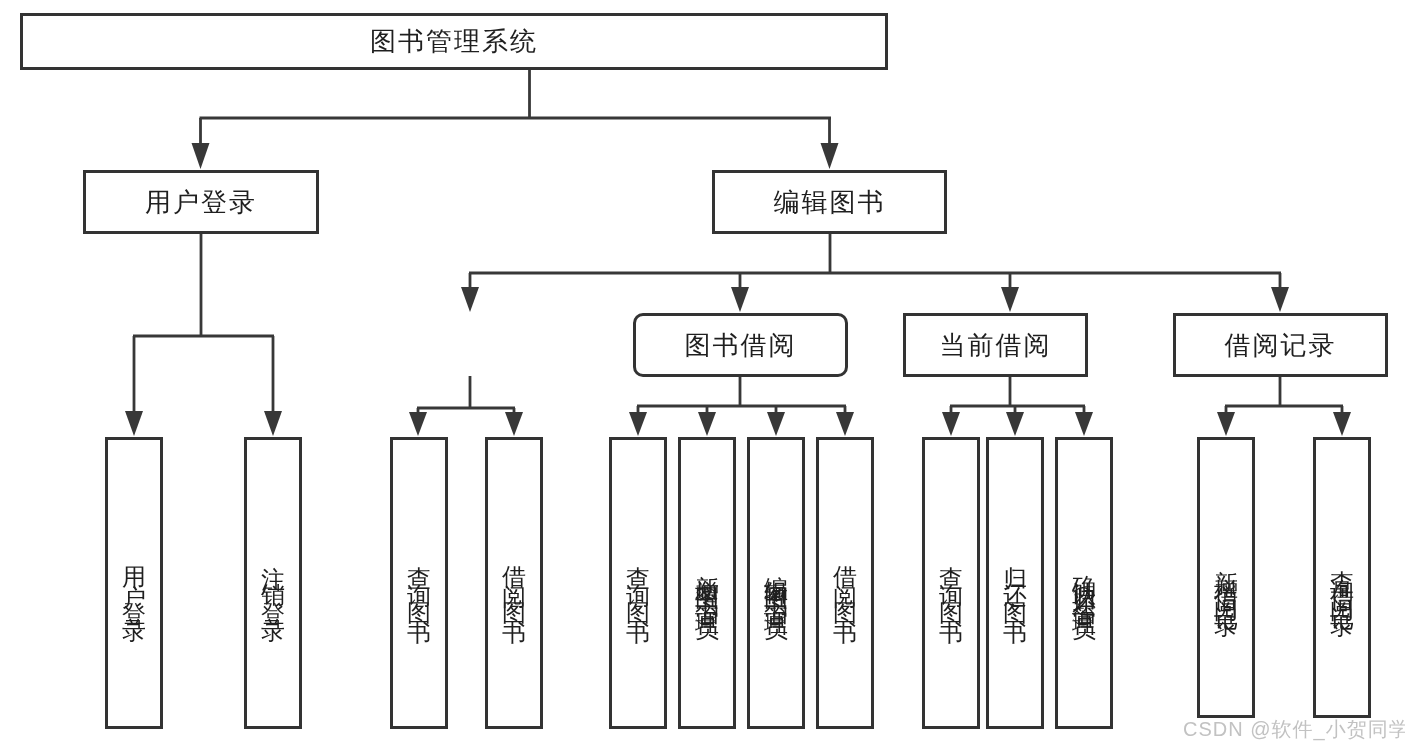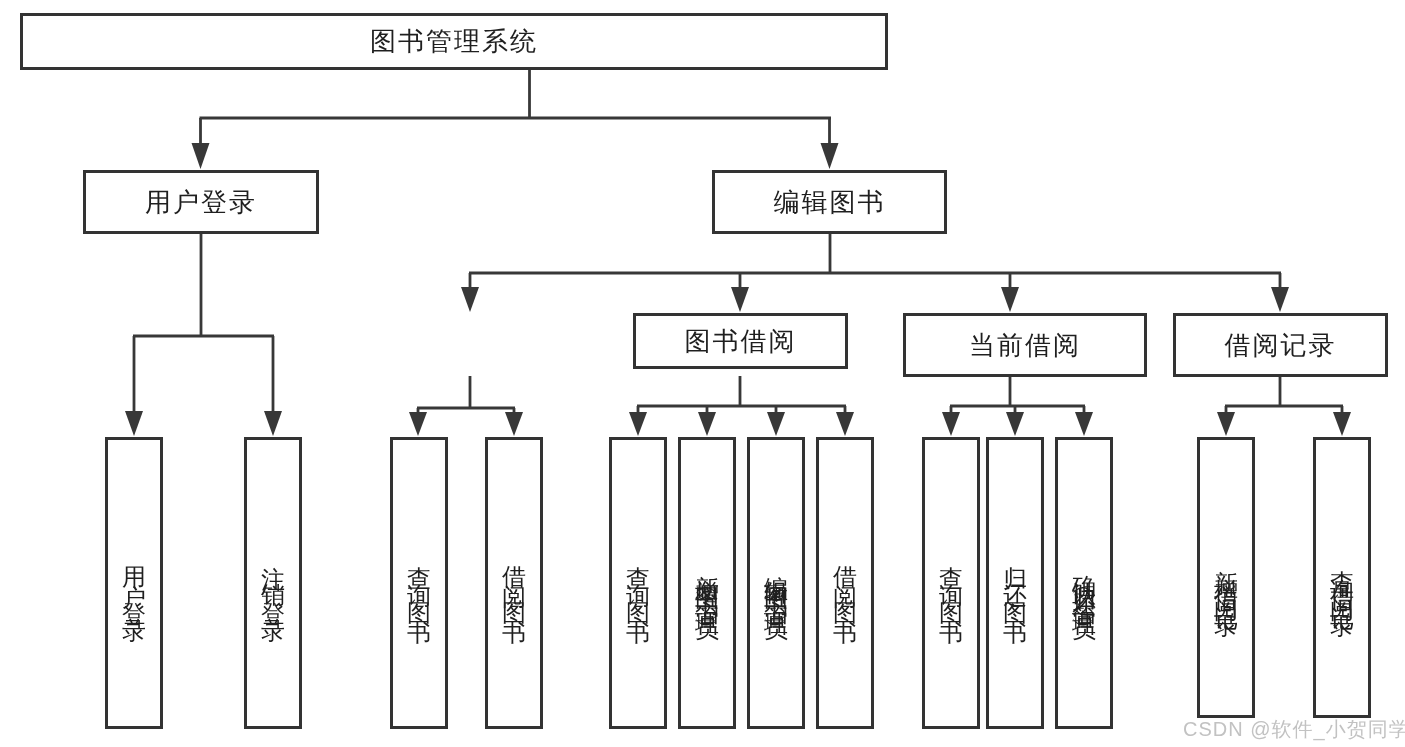--- a/index.html
+++ b/index.html
@@ -133,22 +133,22 @@
       <line x1="1342" y1="406" x2="1342" y2="414"></line>
       <polygon points="1333,412 1351,412 1342,436"></polygon>
     </g>
   </svg>
 
   <div class="node hbox root" style="left:20px; top:13px; width:868px; height:57px;">图书管理系统</div>
 
   <div class="node hbox" style="left:83px; top:170px; width:236px; height:64px;">用户登录</div>
   <div class="node hbox" style="left:712px; top:170px; width:235px; height:64px;">编辑图书</div>
 
-  <div class="node hbox" style="left:633px; top:313px; width:215px; height:56px;">图书借阅</div>
-  <div class="node hbox" style="left:903px; top:313px; width:244px; height:64px;">当前借阅</div>
+  <div class="node hbox" style="left:633px; top:313px; width:215px; height:64px;border-radius:10px;">图书借阅</div>
+  <div class="node hbox" style="left:903px; top:313px; width:185px; height:64px;">当前借阅</div>
   <div class="node hbox" style="left:1173px; top:313px; width:215px; height:64px;">借阅记录</div>
 
   <div class="node vbox" style="left:105px; top:437px; width:58px; height:292px;">
     <span class="vtext">用户登录</span>
   </div>
   <div class="node vbox" style="left:244px; top:437px; width:58px; height:292px;">
     <span class="vtext">注销登录</span>
   </div>
 
   <div class="node vbox" style="left:390px; top:437px; width:58px; height:292px;">

